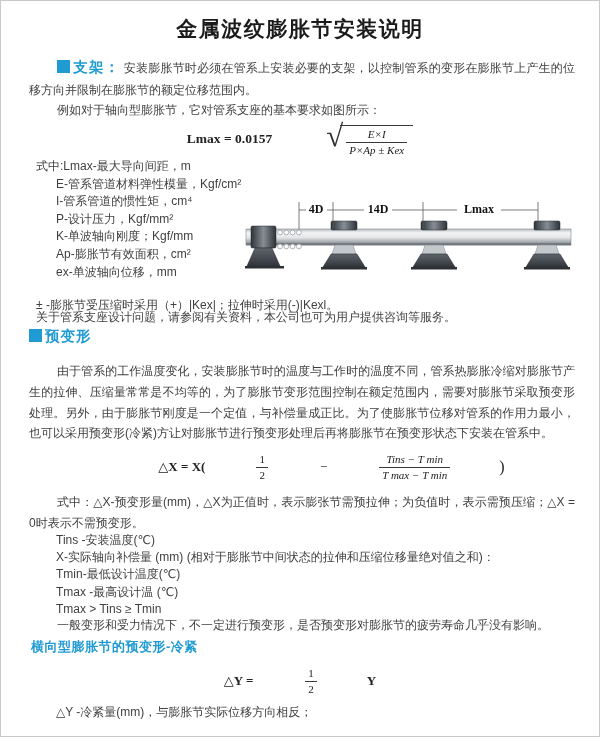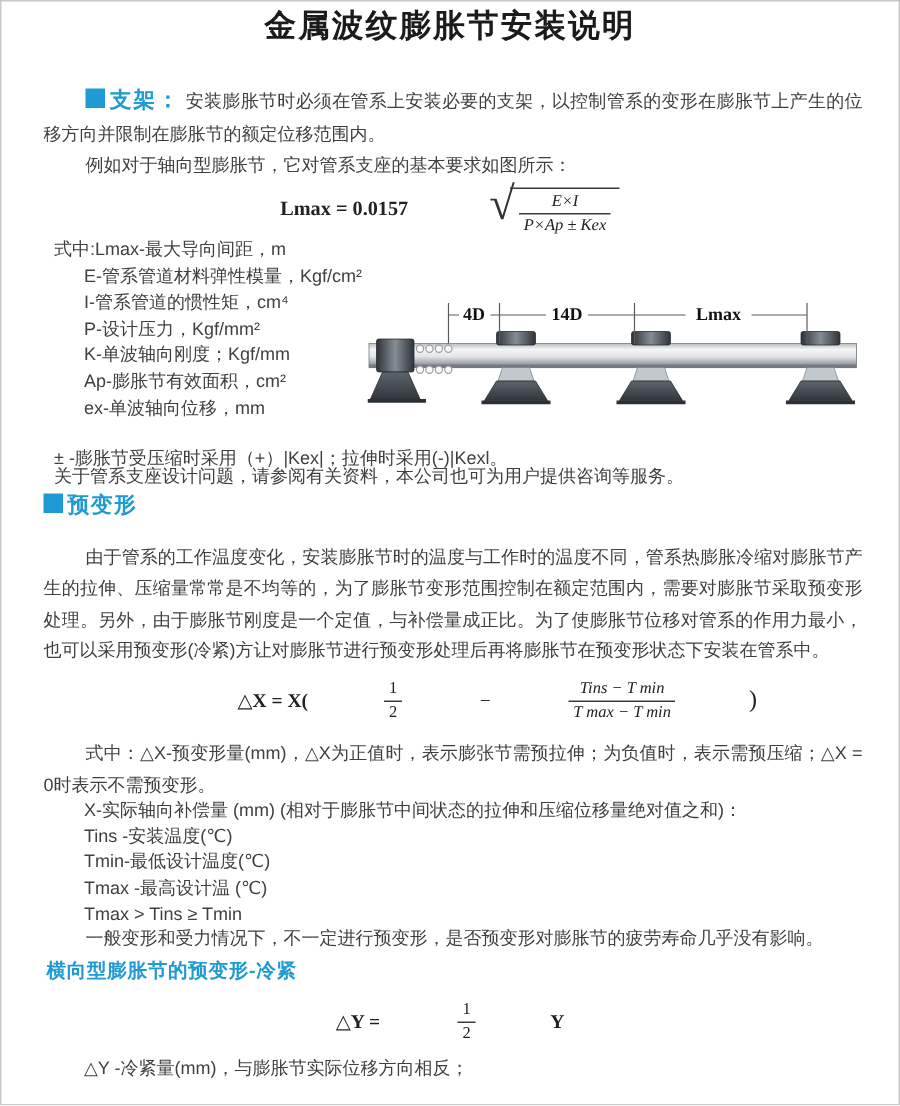--- a/index.html
+++ b/index.html
@@ -3,21 +3,21 @@
 <meta charset="utf-8">
 <style>
   html,body{margin:0;padding:0;background:#ffffff;}
   .page{
     position:relative;width:600px;height:737px;box-sizing:border-box;
     background:#ffffff;border:1px solid #c9c9c9;overflow:hidden;
     font-family:"Liberation Sans","DejaVu Sans",sans-serif;color:#3f3f3f;
   }
   .abs{position:absolute;}
   .title{
-    left:0;top:2px;width:100%;text-align:center;
+    left:0;top:14px;width:100%;text-align:center;
     font-size:21px;font-weight:bold;color:#1b1b1b;letter-spacing:1.5px;font-family:Liberation Serif, serif;
   }
   .body-text{font-size:12px;line-height:21.5px;}
   .para{width:546px;text-align:justify;text-indent:28px;}
   .marker{
     display:inline-block;width:13px;height:13px;background:var(--accent,#1f9ad2);
     margin-right:3px;vertical-align:-1px;
   }
   .sec-head{color:var(--accent,#1f9ad2);font-weight:bold;font-size:14.5px;letter-spacing:1px;}
   .sub-head{color:var(--accent,#1f9ad2);font-weight:bold;font-size:15.5px;letter-spacing:0.5px;}
@@ -175,22 +175,22 @@
     <span class="frac it">
       <span class="fn">Tins − T min</span>
       <span class="fd">T max − T min</span>
     </span>
     <span class="f-paren">)</span>
   </div>
 
   <div class="abs para" style="left:28px;top:491px;font-size:12px;line-height:20.5px;">式中：△X-预变形量(mm)，△X为正值时，表示膨张节需预拉伸；为负值时，表示需预压缩；△X = 0时表示不需预变形。</div>
 
   <div class="abs deflist2" style="left:55px;top:531px;">
+    <div>Tins -安装温度(℃)</div>
     <div>X-实际轴向补偿量 (mm) (相对于膨胀节中间状态的拉伸和压缩位移量绝对值之和)：</div>
-    <div>Tins -安装温度(℃)</div>
     <div>Tmin-最低设计温度(℃)</div>
     <div>Tmax -最高设计温 (℃)</div>
     <div>Tmax &gt; Tins ≥ Tmin</div>
   </div>
 
   <div class="abs note" style="left:56px;top:616px;">一般变形和受力情况下，不一定进行预变形，是否预变形对膨胀节的疲劳寿命几乎没有影响。</div>
 
   <div class="abs sub-head" style="left:30px;top:637px;font-size:13px;">横向型膨胀节的预变形-冷紧</div>
 
   <div class="abs formula" style="top:666px;">

